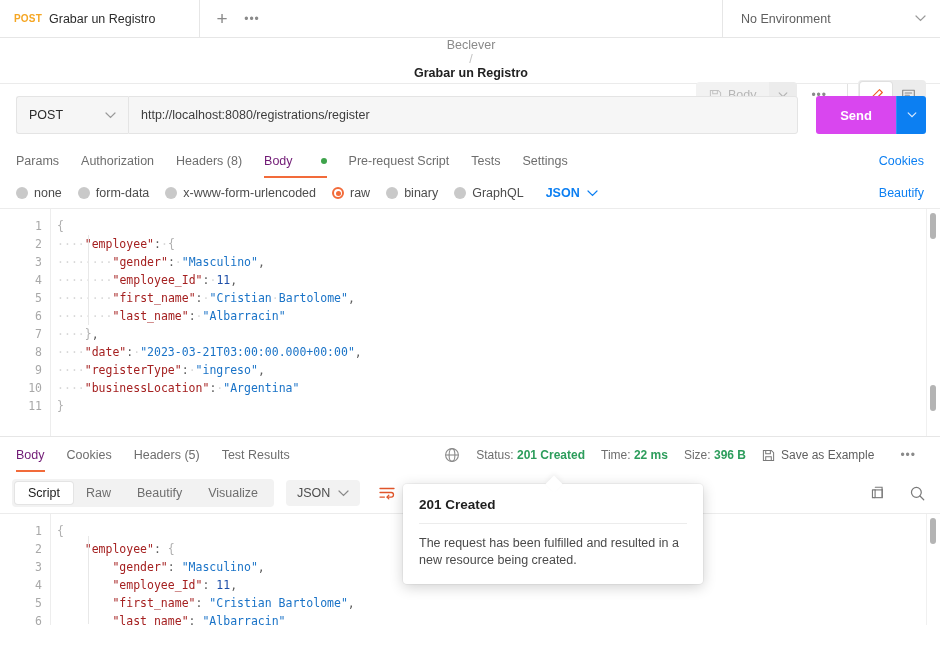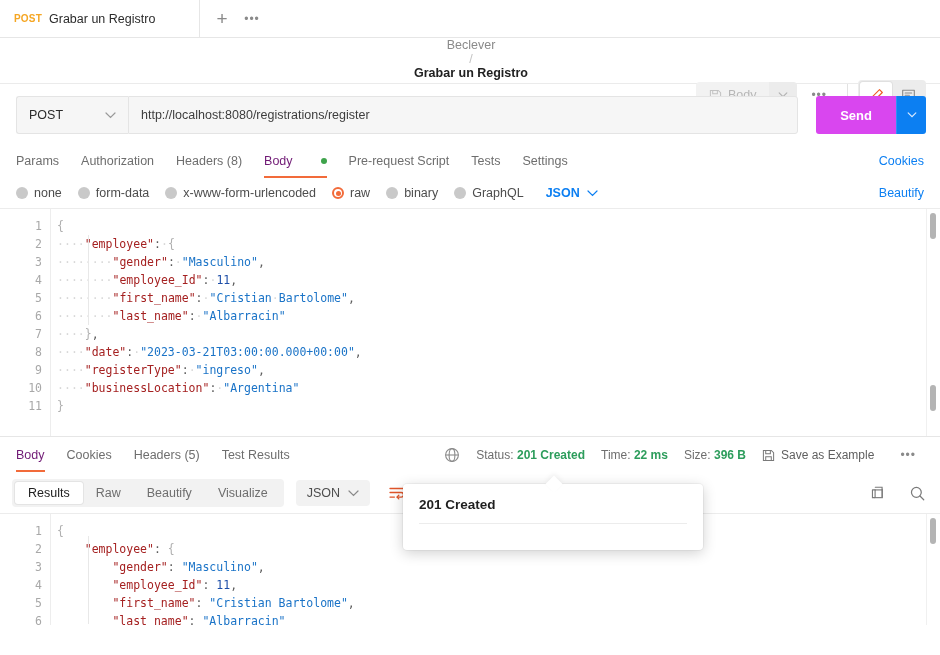--- a/index.html
+++ b/index.html
@@ -219,20 +219,28 @@
       <span class="method-chip">POST</span>
       <span class="tab-title">Grabar un Registro</span>
     </div>
     <div class="tab-actions">
       <div class="icon-btn">
         <span class="plus">+</span>
       </div>
       <div class="icon-btn">
         <span class="dots">•••</span>
       </div>
+    </div>
+    <div class="env-area">
+      <span class="env-label">No Environment</span>
+      <span class="chev">
+        <svg width="11" height="7" viewBox="0 0 11 7">
+            <path d="M1 1l4.5 4.5L10 1" stroke="#9a9a9a" stroke-width="1.2" fill="none" stroke-linecap="round"></path>
+          </svg>
+      </span>
     </div>
   </div>
 
   <div class="crumbrow">
     <span class="crumb-root">Beclever</span>
     <span class="crumb-sep">/</span>
     <span class="crumb-cur">Grabar un Registro</span>
 
     <div class="crumb-right">
       <div class="save-group">
@@ -426,21 +434,21 @@
             </svg>
         </span>
         <span>Save as Example</span>
       </span>
       <span class="more-btn">•••</span>
     </div>
   </div>
 
   <div class="viewbar">
     <div class="seg">
-      <div class="seg-item active">Results</div>
+      <div class="seg-item active">Script</div>
       <div class="seg-item">Raw</div>
       <div class="seg-item">Beautify</div>
       <div class="seg-item">Visualize</div>
     </div>
     <div class="json-pick">
       <span>JSON</span>
       <span class="chev">
         <svg width="11" height="7" viewBox="0 0 11 7">
             <path d="M1 1l4.5 4.5L10 1" stroke="#8a8a8a" stroke-width="1.2" fill="none" stroke-linecap="round"></path>
           </svg>
@@ -487,15 +495,16 @@
     <div class="guide" style="left:88px;top:22px;height:88px;"></div>
     <div class="scroll-track">
       <div class="vscroll" style="top:4px;height:26px;"></div>
     </div>
   </div>
 
   <div class="tooltip">
     <div class="tt-arrow"></div>
     <div class="tt-title">201 Created</div>
     <div class="tt-rule"></div>
+    <div class="tt-body">The request has been fulfilled and resulted in a new resource being created.</div>
   </div>
 
 </div>
 
 </body></html>

